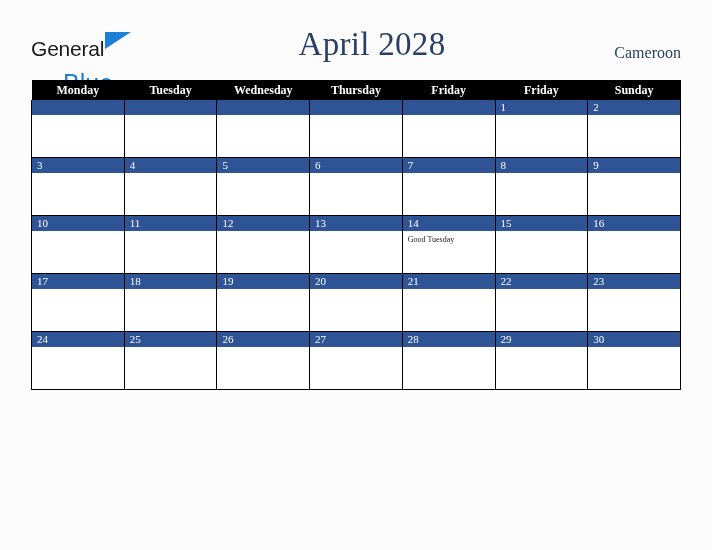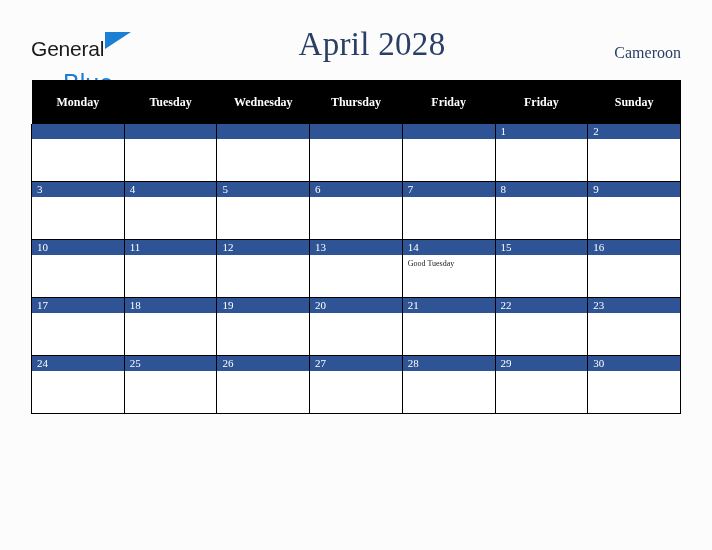--- a/index.html
+++ b/index.html
@@ -93,21 +93,21 @@
     border-collapse: collapse;
     table-layout: fixed;
   }
 
   .calendar th {
     background: #000000;
     color: #ffffff;
     font-size: 12px;
     font-weight: bold;
     height: 20px;
-    padding: 12px;
+    padding: 0;
     text-align: center;
     border: none;
   }
 
   .calendar td {
     width: 92.85px;
     height: 57px;
     padding: 0;
     vertical-align: top;
     border-left: 1px solid #000000;

